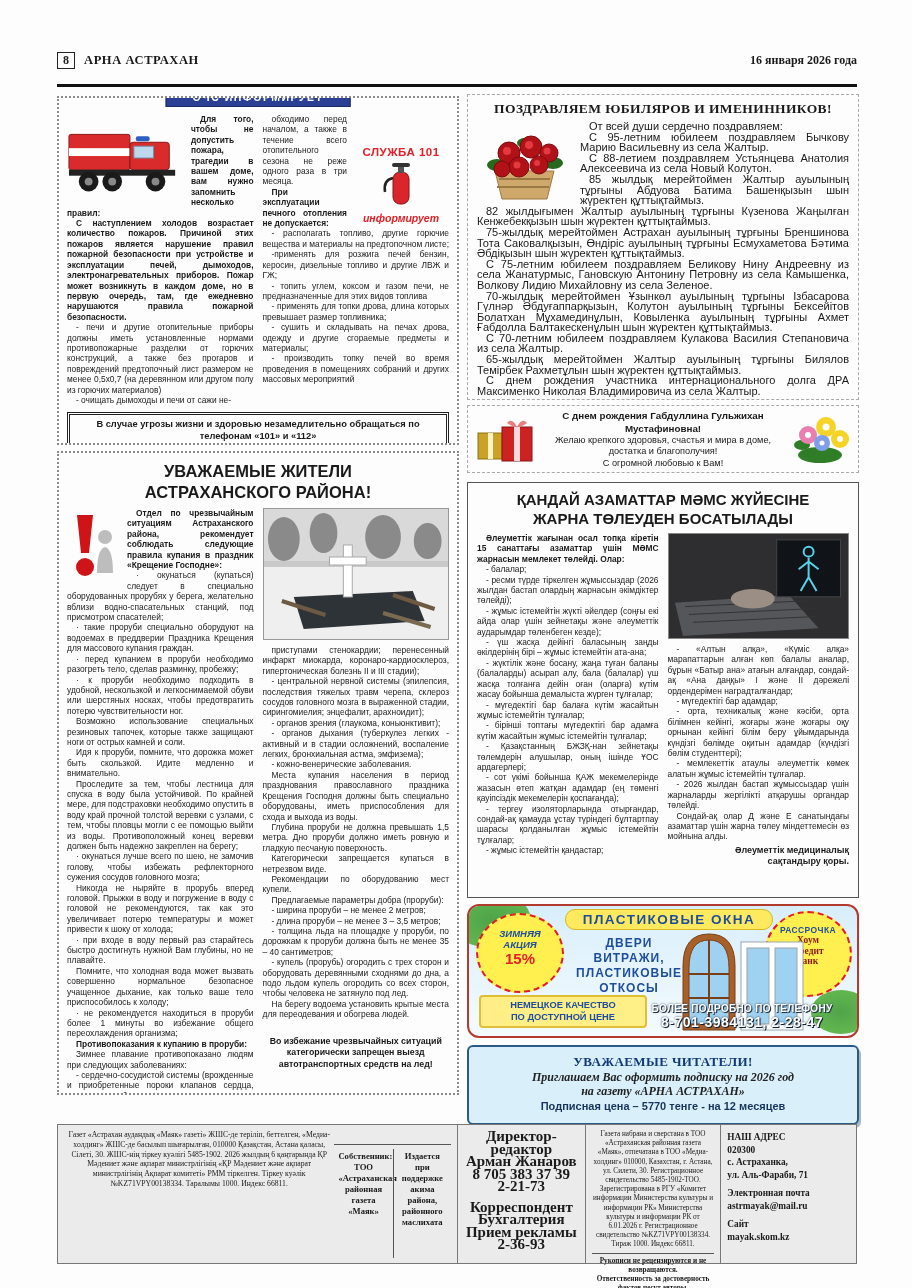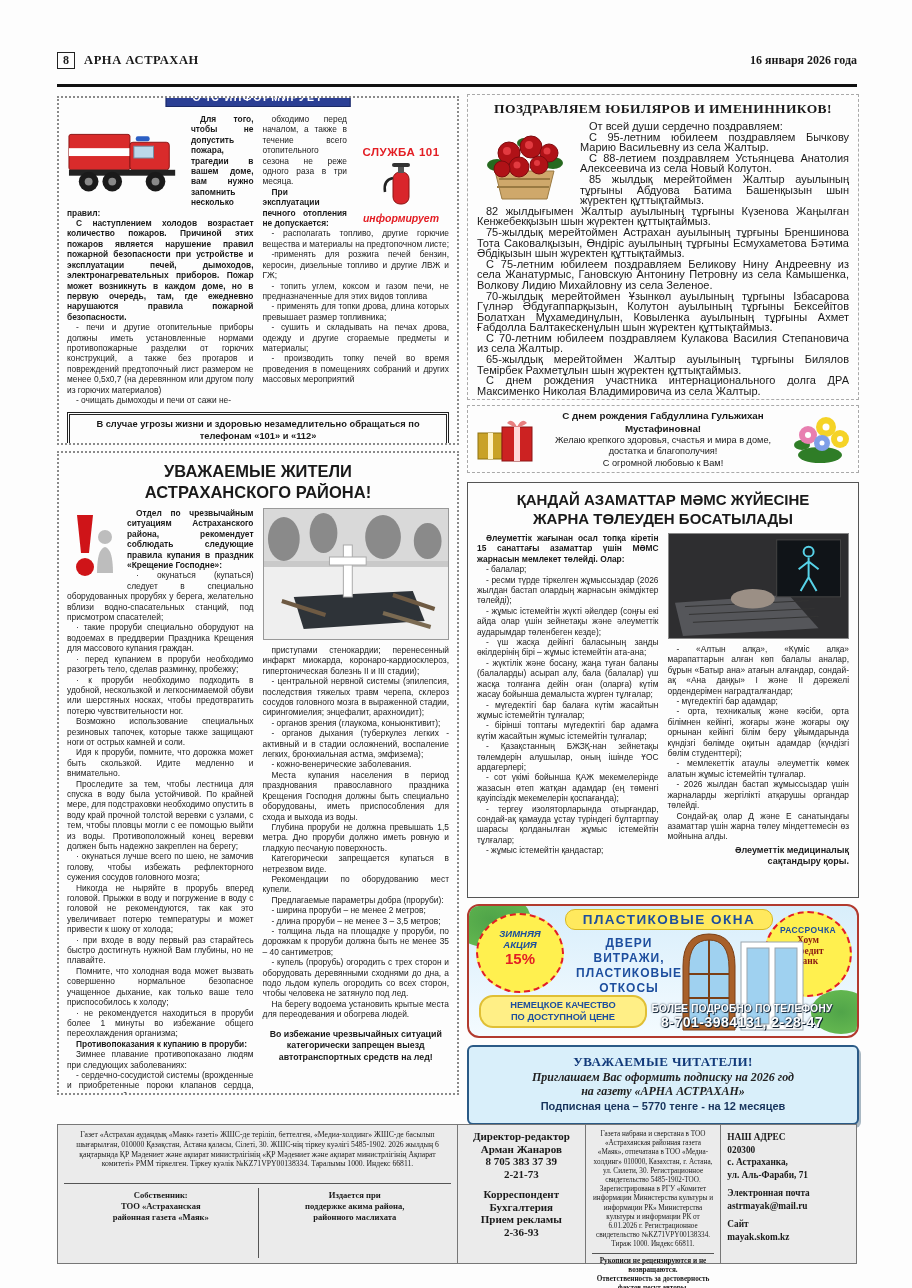--- a/index.html
+++ b/index.html
@@ -26,21 +26,21 @@
   .sl-2{color:#e31e24;font-weight:bold;font-style:italic;font-size:10.5px}
   .fire-c1 p:nth-of-type(-n+2){font-weight:bold}
   .fire-c2 p:nth-of-type(2){font-weight:bold}
   .alert-box{border:3px double #222;margin-top:7px;padding:4px 6px;text-align:center;font-weight:bold;font-size:9.3px;line-height:11.5px}
   .bath-sec{border:2px dotted #8a8a8a;margin-top:6px;height:644px;padding:8px;overflow:hidden}
   .bath-title{text-align:center;font-weight:bold;font-size:16.5px;line-height:21px;margin-bottom:5px}
   .excl{float:left;width:52px;height:68px;margin:3px 8px 2px 0}
   .bath-c1 p:nth-of-type(1){font-weight:bold}
   .bath-c1 p:nth-of-type(14){font-weight:bold}
   .icephoto{width:100%;height:132px;border:1px solid #999;margin-bottom:5px;display:block}
-  .warning{margin-top:9px;text-align:center;font-weight:bold;font-size:8.8px;line-height:11.5px}
+  .warning{margin-top:16px;text-align:center;font-weight:bold;font-size:8.8px;line-height:11.5px}
   
   .right-col{position:absolute;left:467px;top:94px;width:392px}
   .jub{border:1px dashed #a9a9a9;padding:6px 9px;height:306px;overflow:hidden}
   .jub-title{font-family:"Liberation Serif",serif;font-weight:bold;font-size:13.5px;text-align:center;letter-spacing:.4px;margin-bottom:4px}
   .roses{float:left;width:95px;height:80px;margin:2px 8px 2px 0}
   .jub .p-col p{font-size:11px;line-height:10.6px}
   .wish{font-family:"Liberation Serif",serif;font-style:italic;font-weight:bold;font-size:11px;line-height:12px;text-align:center;margin-top:4px}
   .jub-sig{text-align:right;font-weight:bold;font-size:9.4px;margin-top:2px}
   .bday{border:1px dashed #a9a9a9;margin-top:5px;height:68px;padding:4px 6px;display:flex;align-items:center;gap:6px;overflow:hidden}
   .bday-img{width:62px;height:56px;flex:none}
@@ -57,38 +57,38 @@
   .leaf{position:absolute;border-radius:50%;background:radial-gradient(#3f9b35,#5cb83f);opacity:.9}
   .ad-title{position:absolute;left:96px;top:3px;width:208px;background:#ffe95e;border-radius:10px;text-align:center;font-weight:bold;font-size:13.5px;color:#1d4e9e;padding:2px 0;letter-spacing:1.5px;border:1px solid #d8b822}
   .promo{position:absolute;left:7px;top:7px;width:88px;height:80px;background:#fff04f;border:2px dashed #e31e24;border-radius:50%;text-align:center;padding-top:13px}
   .promo .a{color:#1d4e9e;font-weight:bold;font-style:italic;font-size:9.5px;line-height:11px}
   .promo .pct{color:#e31e24;font-weight:bold;font-size:15px}
   .credit{position:absolute;right:5px;top:5px;width:88px;height:86px;background:#fff04f;border:2px dashed #e31e24;border-radius:50%;text-align:center;padding-top:12px}
   .credit .a{color:#1d4e9e;font-weight:bold;font-size:8.5px;letter-spacing:.4px;line-height:10px}
   .credit .b{color:#8a1a12;font-family:"Liberation Serif",serif;font-weight:bold;font-size:9.5px;line-height:10.5px}
   .ad-sub{position:absolute;left:84px;top:30px;width:152px;text-align:center;color:#1d4e9e;font-weight:bold;font-size:12px;line-height:15px;letter-spacing:1px}
   .adwin{position:absolute;left:208px;top:20px;width:130px;height:108px}
-  .quality{position:absolute;left:10px;bottom:8px;width:168px;background:#ffef86;border:2px solid #e0bf35;border-radius:14px;text-align:center;color:#1d4e9e;font-weight:bold;font-size:9.3px;line-height:11.5px;padding:3px 0}
+  .quality{position:absolute;left:10px;bottom:8px;width:168px;background:#ffef86;border:2px solid #e0bf35;border-radius:4px;text-align:center;color:#1d4e9e;font-weight:bold;font-size:9.3px;line-height:11.5px;padding:3px 0}
   .phone{position:absolute;right:10px;bottom:6px;width:210px;text-align:center;color:#fff;font-weight:bold}
   .phone .l1{font-size:10px;text-shadow:0 0 2px #234,1px 1px 0 #234;letter-spacing:.3px}
   .phone .l2{font-size:14px;text-shadow:0 0 2px #123,1px 1px 0 #123;letter-spacing:.5px}
   
   .subscr{margin-top:7px;height:80px;background:#d9effa;border:2px solid #2a5a86;border-radius:6px;text-align:center;padding-top:7px;box-shadow:2px 3px 0 #aab9c4}
   .subscr-title{font-family:"Liberation Serif",serif;font-weight:bold;font-size:13px;color:#123a7a;letter-spacing:.4px}
   .script{font-family:"Liberation Serif",serif;font-style:italic;font-weight:bold;font-size:12px;line-height:14px;color:#222}
   .price{font-weight:bold;font-size:11px;color:#17335c;margin-top:2px}
   
   .footer{position:absolute;left:57px;top:1124px;width:800px;height:140px;background:#ebebeb;border:1px solid #777;display:flex;font-family:"Liberation Serif",serif}
   .fcol{padding:5px 6px}
-  .fcol1{width:50%;display:flex;flex-direction:column}
+  .fcol1{width:50%;display:flex;flex-direction:row}
   .f-imprint{font-size:7.7px;line-height:9.8px;text-align:center}
   .f-own-row{display:flex;border-top:1px solid #555;margin-top:14px;padding-top:4px;flex:1}
   .f-own{width:50%;text-align:center;font-weight:bold;font-size:8.6px;line-height:11px;padding:2px 4px}
   .f-own+.f-own{border-left:1px solid #555}
-  .fcol2{width:16%;border-left:1px solid #777;text-align:center;font-weight:bold;font-size:11px;line-height:12.5px;}
+  .fcol2{width:16%;border-left:1px solid #777;text-align:center;font-weight:bold;font-size:15px;line-height:12.5px;}
   .fcol3{width:17%;border-left:1px solid #777;text-align:center;font-size:7.2px;line-height:9.2px}
   .f-disc{border-top:1px solid #555;margin-top:3px;padding-top:3px;font-weight:bold}
   .fcol4{width:17%;border-left:1px solid #777;text-align:left;font-weight:bold;font-size:9.3px;line-height:12.5px;padding-top:6px}
   .gap8{height:8px}.gap6{height:6px}
 </style>
 </head>
 <body>
 
 <div class="page">
 

